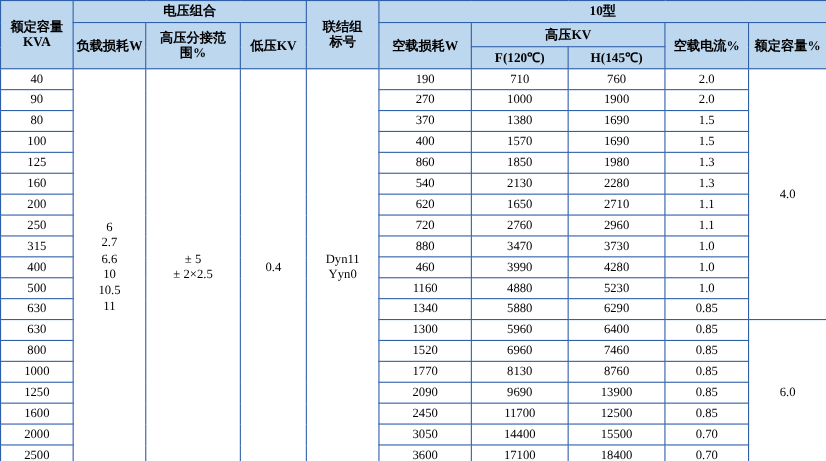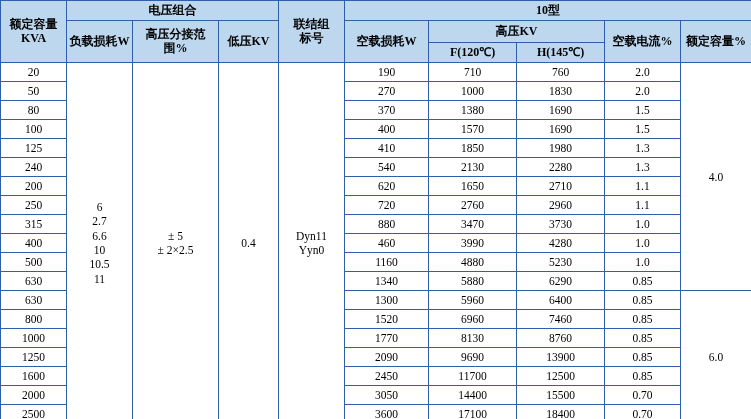--- a/index.html
+++ b/index.html
@@ -94,21 +94,21 @@
       <th rowspan="2">额定容量%</th>
     </tr>
     <tr class="hdr-bot">
       <th>F(120℃)</th>
       <th>H(145℃)</th>
     </tr>
   </thead>
   <tbody>
 
   <tr>
-          <td>20</td>
+          <td>40</td>
           <td rowspan="19" class="vstack">
             <div>6</div>
             <div>2.7</div>
             <div>6.6</div>
             <div>10</div>
             <div>10.5</div>
             <div>11</div>
           </td>
           <td rowspan="19" class="vstack">
             <div>± 5</div>
@@ -119,49 +119,49 @@
             <div>Dyn11</div>
             <div>Yyn0</div>
           </td>
           <td>190</td>
           <td>710</td>
           <td>760</td>
           <td>2.0</td>
           <td rowspan="12">4.0</td>
         </tr>
         <tr>
-          <td>50</td>
+          <td>90</td>
           <td>270</td>
           <td>1000</td>
-          <td>1830</td>
+          <td>1900</td>
           <td>2.0</td>
         </tr>
         <tr>
           <td>80</td>
           <td>370</td>
           <td>1380</td>
           <td>1690</td>
           <td>1.5</td>
         </tr>
         <tr>
           <td>100</td>
           <td>400</td>
           <td>1570</td>
           <td>1690</td>
           <td>1.5</td>
         </tr>
         <tr>
           <td>125</td>
-          <td>410</td>
+          <td>860</td>
           <td>1850</td>
           <td>1980</td>
           <td>1.3</td>
         </tr>
         <tr>
-          <td>240</td>
+          <td>160</td>
           <td>540</td>
           <td>2130</td>
           <td>2280</td>
           <td>1.3</td>
         </tr>
         <tr>
           <td>200</td>
           <td>620</td>
           <td>1650</td>
           <td>2710</td>

